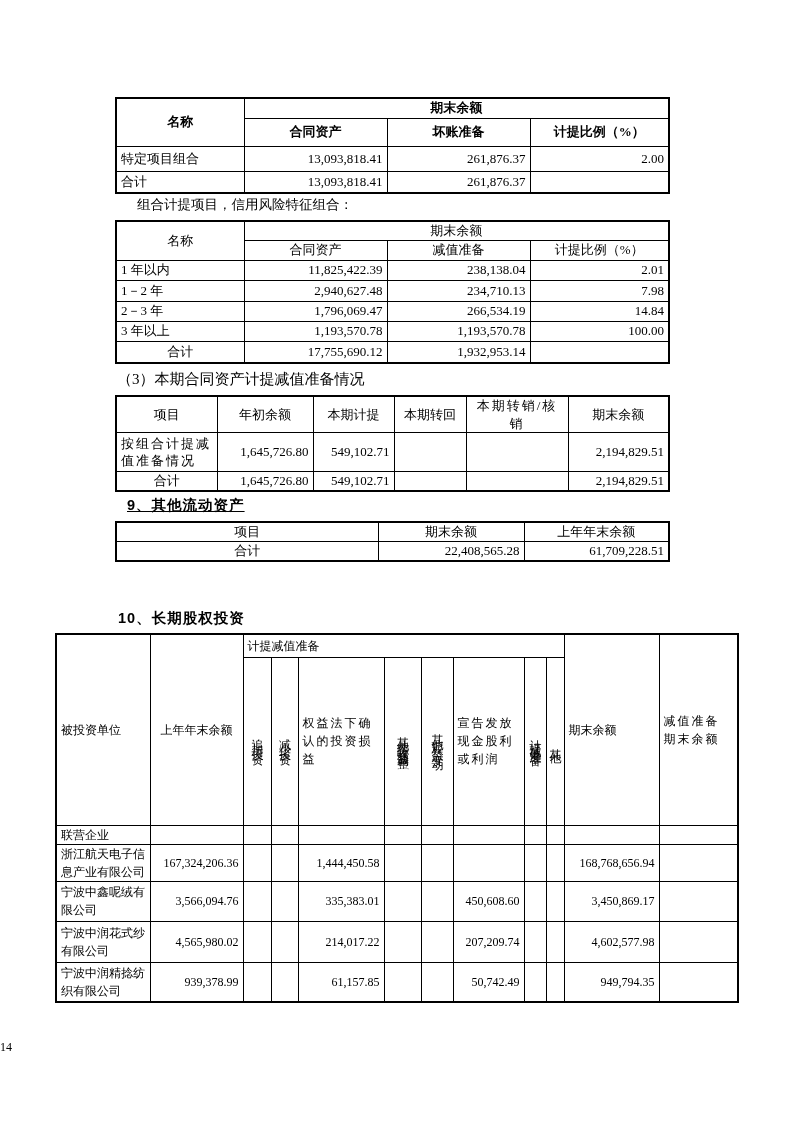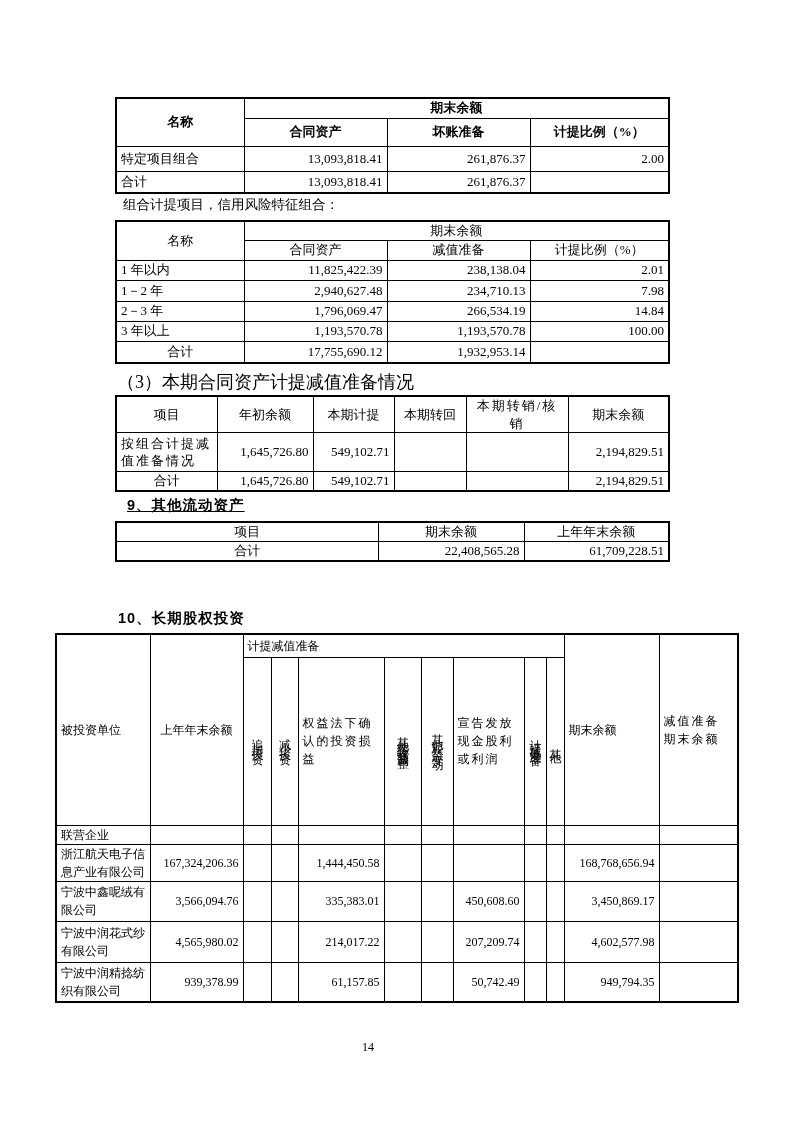--- a/index.html
+++ b/index.html
@@ -15,31 +15,31 @@
     word-break:break-all;
   }
   .tbl{border:2px solid #000;}
   .num{text-align:right;}
   .lbl{text-align:left;}
   .ctr{text-align:center;}
   .bold th{font-weight:bold;}
   .ls2{letter-spacing:2px;margin-top:24px;}
   .abs{position:absolute;}
   .para{font-size:13.5px;}
-  .h-sub{font-size:18px;}
+  .h-sub{font-size:15px;}
   .h-bold{font-size:14.5px;font-weight:bold;font-family:"Liberation Sans","DejaVu Sans",sans-serif;letter-spacing:1px;}
   
   .lt td,.lt th{font-size:12px;line-height:1.5;}
   .lt .vh{padding:0 1px;text-align:center;vertical-align:middle;}
   .vtext{
     display:inline-block;writing-mode:vertical-rl;text-orientation:upright;
     letter-spacing:5px;line-height:1.1;
   }
   .vtight{letter-spacing:3px;}
-  .footer{position:absolute;left:0;top:1040px;width:736px;text-align:center;font-size:12px;}
+  .footer{position:absolute;left:0;top:1040px;width:736px;font-size:12px;}
 </style>
 </head>
 <body>
 
 <div class="page">
 
   <table class="tbl bold abs" style="left:115px;top:97px;width:553px;">
     <colgroup>
         <col style="width:128px">
         <col style="width:143px">
@@ -64,21 +64,21 @@
     </tr>
     <tr style="height:22px">
       <td class="lbl">合计</td>
       <td class="num">13,093,818.41</td>
       <td class="num">261,876.37</td>
       <td class="num"></td>
     </tr>
   </tbody>
     </table>
 
-  <div class="abs para" style="left:123px;top:196px;font-family:Liberation Serif, serif;">组合计提项目，信用风险特征组合：</div>
+  <div class="abs para" style="left:137px;top:196px;font-family:Liberation Serif, serif;">组合计提项目，信用风险特征组合：</div>
 
   <table class="tbl abs" style="left:115px;top:220px;width:553px;">
     <colgroup>
         <col style="width:128px">
         <col style="width:143px">
         <col style="width:143px">
         <col style="width:139px">
       </colgroup>
     <tbody>
         <tr style="height:19px">

